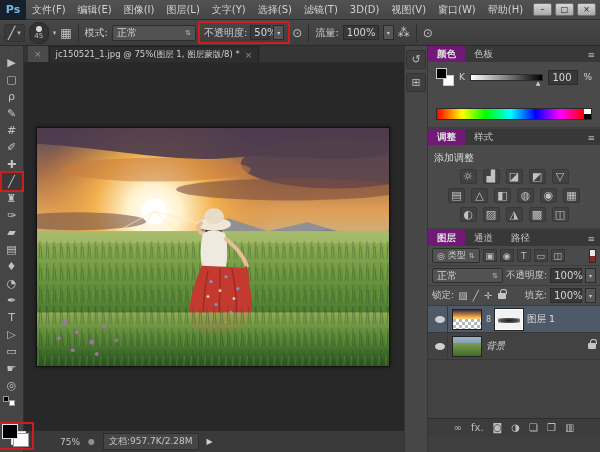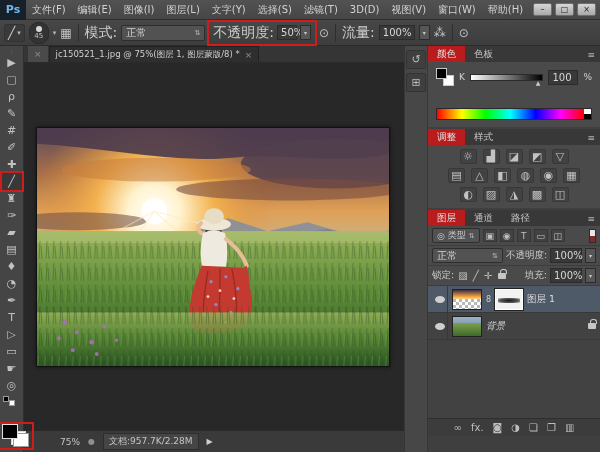--- a/index.html
+++ b/index.html
@@ -14,21 +14,21 @@
   .winbtn { width:19px; height:13px; background:linear-gradient(#d6d6d6,#a8a8a8); border:1px solid #6e6e6e; border-radius:2px; color:#222; font-size:8px; line-height:11px; text-align:center; }
 
   
   .optionsbar { height:26px; background:linear-gradient(#474747,#3d3d3d); border-bottom:1px solid #2b2b2b; display:flex; align-items:center; gap:4px; padding:0 4px; }
   .opt-sep { width:1px; height:18px; background:#2e2e2e; margin:0 2px; }
   .tool-chip { display:flex; align-items:center; gap:2px; color:#cfcfcf; font-size:12px; padding:1px 3px; border:1px solid #333; border-radius:2px; background:#3a3a3a; }
   .brush-preset { display:flex; flex-direction:column; align-items:center; width:20px; line-height:1; background:#333; border:1px solid #2a2a2a; border-radius:9px; padding:3px 0; }
   .brush-preset .dot { width:6px; height:6px; border-radius:50%; background:#d8d8d8; }
   .brush-preset .sz { color:#c8c8c8; font-size:7px; margin-top:1px; }
   .mini-caret { color:#b5b5b5; font-size:7px; }
-  .opt-label { color:#cccccc; font-size:14px; white-space:nowrap; }
+  .opt-label { color:#cccccc; font-size:10px; white-space:nowrap; }
   .select-well { display:flex; align-items:center; justify-content:space-between; background:#525252; border:1px solid #2d2d2d; border-radius:2px; height:16px; padding:0 4px; color:#d6d6d6; font-size:10px; }
   .val-well { background:#393939; border:1px solid #2b2b2b; height:15px; color:#d6d6d6; font-size:10px; padding:0 3px; display:flex; align-items:center; }
   .drop-btn { width:11px; height:15px; background:#565656; border:1px solid #2b2b2b; color:#c8c8c8; font-size:6px; display:flex; align-items:center; justify-content:center; }
   .redbox { outline:2px solid #cf1d1d; }
   .opacity-group { display:flex; align-items:center; gap:3px; padding:2px 4px; }
   .opt-icon { color:#c3c3c3; font-size:12px; }
 
   
   .mainrow { flex:1; display:flex; min-height:0; }
 
@@ -62,21 +62,21 @@
 
   
   .dockstrip { width:24px; background:#474747; border-left:1px solid #363636; border-right:1px solid #363636; padding-top:4px; display:flex; flex-direction:column; align-items:center; gap:4px; }
   .dock-btn { width:20px; height:19px; background:#3f3f3f; border:1px solid #333; border-radius:2px; color:#bcbcbc; font-size:11px; display:flex; align-items:center; justify-content:center; }
 
   
   .panels { width:172px; background:#3f3f3f; display:flex; flex-direction:column; }
   .panel { background:#4a4a4a; margin-bottom:2px; }
   .phead { height:16px; background:#383838; display:flex; align-items:flex-end; }
   .ptab { font-size:9.5px; color:#c6c6c6; padding:2px 9px 1px; }
-  .ptab.on { background:#b91c1c; color:#e0e0e0; }
+  .ptab.on { background:#701a75; color:#e0e0e0;font-weight:bold; }
   .pmenu { margin-left:auto; color:#b5b5b5; font-size:9px; padding:2px 5px; }
 
   
   .color-body { padding:6px 8px 7px; }
   .krow { display:flex; align-items:center; gap:5px; }
   .cp-fgbg { position:relative; width:18px; height:18px; flex:none; }
   .cp-fgbg .b { position:absolute; width:11px; height:11px; border:1px solid #c9c9c9; }
   .cp-fgbg .f { left:0; top:0; background:#000; z-index:2; }
   .cp-fgbg .k { right:0; bottom:0; background:#fff; }
   .klabel { color:#d0d0d0; font-size:9px; }
@@ -403,20 +403,21 @@
         </div>
       </div>
 
       <div class="panel">
         <div class="phead">
           <span class="ptab on">调整</span>
           <span class="ptab">样式</span>
           <span class="pmenu">≡</span>
         </div>
         <div class="adj-body">
+          <div class="adj-label">添加调整</div>
           <div class="adj-row">
             <span class="adj-ic">☼</span>
             <span class="adj-ic">▟</span>
             <span class="adj-ic">◪</span>
             <span class="adj-ic">◩</span>
             <span class="adj-ic">▽</span>
           </div>
           <div class="adj-row">
             <span class="adj-ic">▤</span>
             <span class="adj-ic">△</span>

